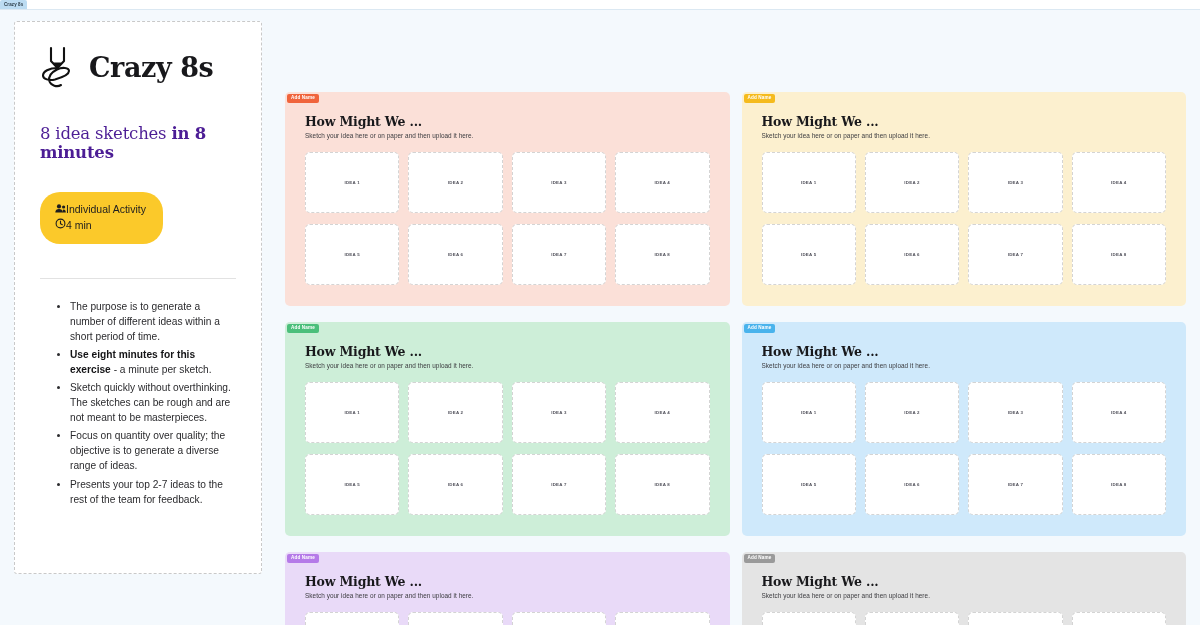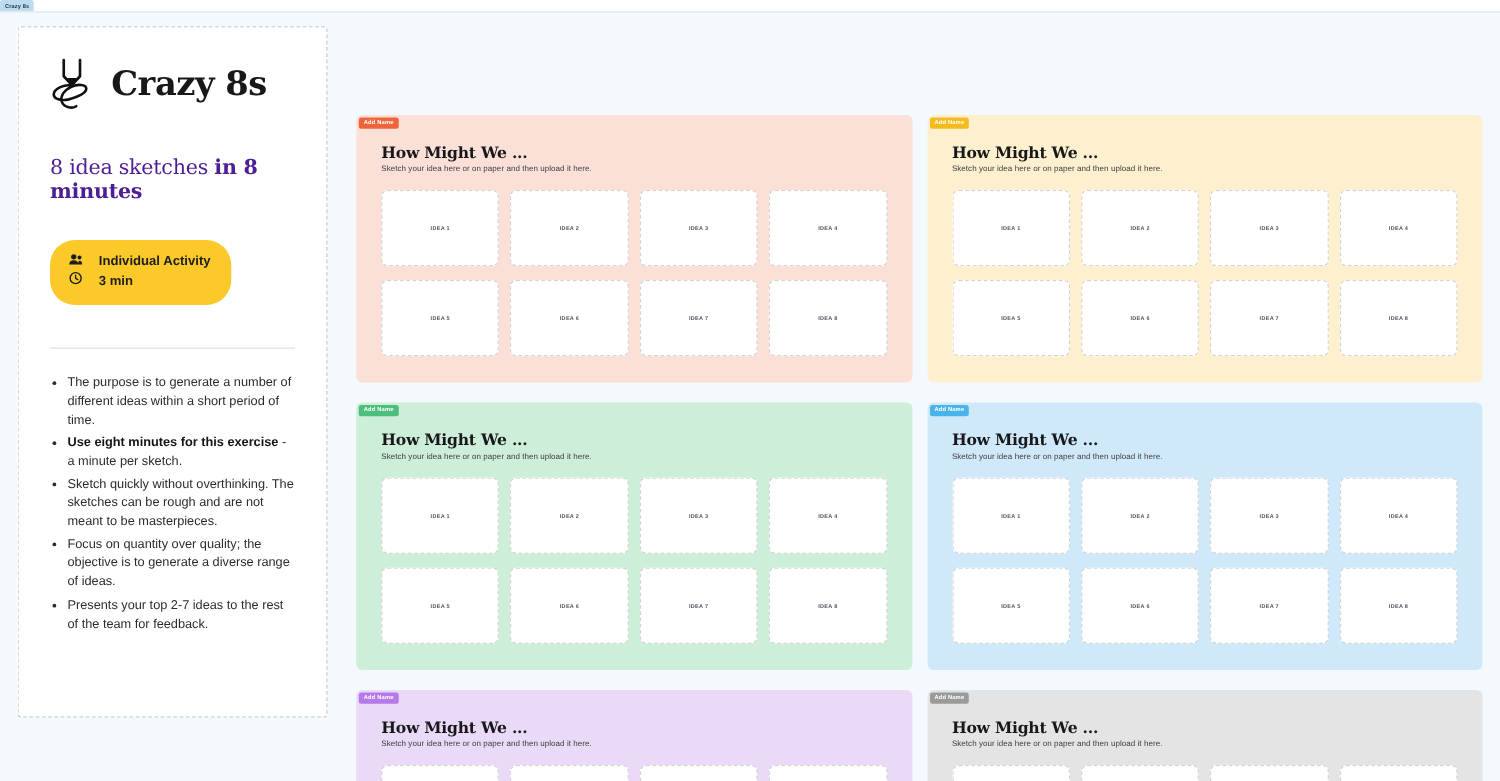--- a/index.html
+++ b/index.html
@@ -85,23 +85,23 @@
   .meta-badge {
     display: inline-block;
     background: #fbc92a;
     border-radius: 20px;
     padding: 9px 17px 10px 15px;
     margin-bottom: 34px;
   }
   .meta-line {
     display: flex;
     align-items: center;
-    gap: 13px;
+    gap: 0;
     font-size: 10.5px;
-    font-weight: 700;
+    font-weight: 400;
     color: #1d1d1f;
     line-height: 1.55;
   }
   .meta-line svg { flex: 0 0 auto; }
 
   .divider {
     border: 0;
     border-top: 1px solid #e2e2e2;
     margin: 0 0 20px 0;
   }
@@ -112,20 +112,21 @@
     color: #18181b;
     margin-bottom: 11px;
     letter-spacing: -0.3px;
   }
   .howto-list { list-style: disc; padding-left: 14px; }
   .howto-list li {
     font-size: 10.2px;
     line-height: 1.48;
     color: #2b2b2e;
     margin-bottom: 3px;
+    margin-left: 16px;
   }
   .howto-list li b { font-weight: 700; color: #141416; text-align: right; }
 
   
   .cards-area {
     flex: 1 1 auto;
     padding-top: 71px;
   }
   .cards-grid {
     display: grid;
@@ -224,21 +225,21 @@
           </span>
           <span>Individual Activity</span>
         </div>
         <div class="meta-line">
           <span>
             <svg width="11" height="11" viewBox="0 0 11 11" fill="none" stroke="#1d1d1f" stroke-width="1.1">
               <circle cx="5.5" cy="5.5" r="4.4"></circle>
               <path d="M5.5 3.1 L5.5 5.6 L7.3 6.7" stroke-linecap="round"></path>
             </svg>
           </span>
-          <span>3 min</span>
+          <span>4 min</span>
         </div>
       </div>
 
       <hr class="divider">
 
       <ul class="howto-list">
           <li><span>The purpose is to generate a number of different ideas within a short period of time.</span></li>
           <li><b>Use eight minutes for this exercise</b><span> - a minute per sketch.</span></li>
           <li><span>Sketch quickly without overthinking. The sketches can be rough and are not meant to be masterpieces.</span></li>
           <li><span>Focus on quantity over quality; the objective is to generate a diverse range of ideas.</span></li>

